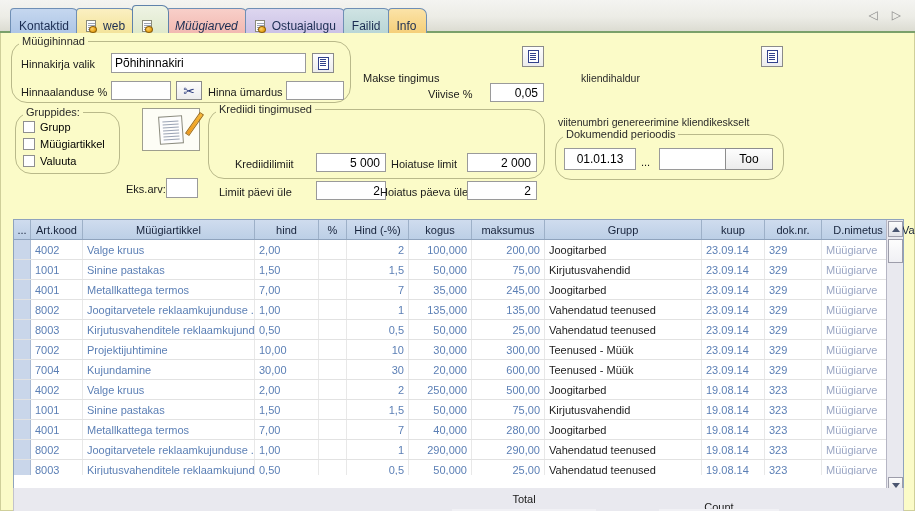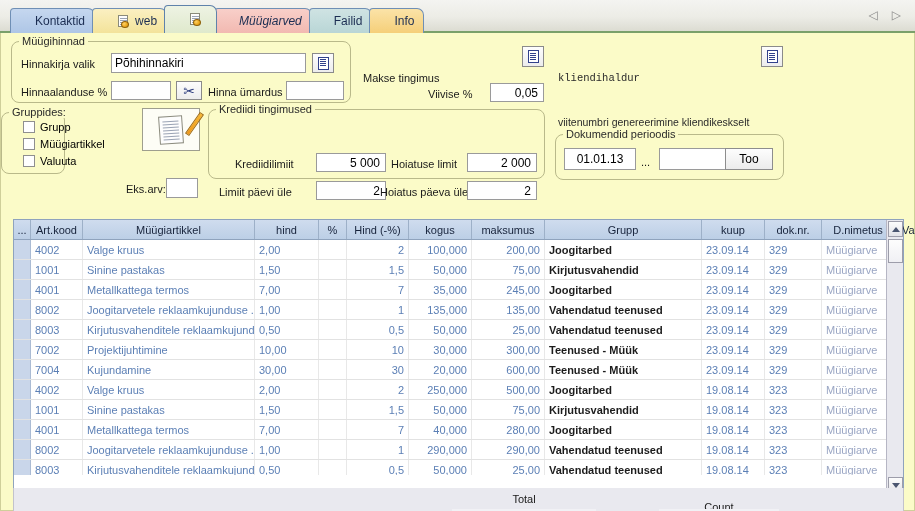--- a/index.html
+++ b/index.html
@@ -26,22 +26,22 @@
     border-bottom: 2px solid #7aa06a;
   }
   .tabs {
     position: absolute; left: 10px; top: 4px;
     display: flex; align-items: flex-end;
     height: 29px;
   }
   .tab {
     position: relative;
     height: 25px;
-    display: flex; align-items: center;
-    padding: 0 9px 0 24px;
+    display: flex; align-items: flex-end;
+    padding: 0 9px 0 8px;
     border: 1px solid #6f8fb5;
     border-bottom: none;
     border-radius: 4px 7px 0 0;
     margin-right: -3px;
     font-size: 12px;
     color: #1b2d52;
     white-space: nowrap;
     transform: skewX(0deg);
     z-index: 1;
   }
@@ -91,21 +91,21 @@
     width: 915px; height: 478px;
     background: #fbfbc8;
     border: 1px solid #cfcf9a;
     border-top: none;
   }
 
   
   .gbox {
     position: absolute;
     border: 1px solid #b9b98a;
-    border-radius: 8px;
+    border-radius: 16px;
   }
   .gbox > .glegend {
     position: absolute; top: -7px; left: 7px;
     background: #fbfbc8;
     padding: 0 3px;
     font-size: 11px;
     color: #2a2a2a;
     white-space: nowrap;
   }
 
@@ -265,21 +265,21 @@
     font-size: 11px;
     padding: 0 4px;
     border-right: 1px solid #e8e8e8;
     overflow: hidden;
     white-space: nowrap;
     flex: none;
   }
   .gc.r { justify-content: flex-end; }
   .gc.c { justify-content: center; }
   .gc.blue { color: #5b7fb5; }
-  .gc.dark { color: #1c1c1c; font-weight: bold; }
+  .gc.dark { color: #1c1c1c; }
   .gc.lilac { color: #9aa6c4; }
   .gc.sel { background: #c9d6ea; border-right: 1px solid #aabbd4; }
 
   
   .vsb {
     position: absolute; right: 0; top: 0; bottom: 0;
     width: 17px;
     background: #e9e9ef;
     border-left: 1px solid #b6b6c4;
   }
@@ -341,20 +341,27 @@
         </div>
         <div class="tab active" style="background: linear-gradient(rgb(238, 243, 228) 0%, rgb(223, 233, 204) 100%);">
           <span class="ticon">
             <span class="pg"></span>
             <span class="bug"></span>
           </span>
         </div>
         <div class="tab" style="background: linear-gradient(rgb(248, 207, 201) 0%, rgb(242, 185, 177) 100%); font-style: italic;">
           <span>Müügiarved</span>
         </div>
+        <div class="tab" style="background: linear-gradient(rgb(221, 214, 239) 0%, rgb(203, 194, 230) 100%);">
+          <span class="ticon">
+            <span class="pg"></span>
+            <span class="bug"></span>
+          </span>
+          <span>Ostuajalugu</span>
+        </div>
         <div class="tab" style="background: linear-gradient(rgb(207, 227, 227) 0%, rgb(185, 214, 214) 100%);">
           <span>Failid</span>
         </div>
         <div class="tab" style="background: linear-gradient(rgb(251, 227, 168) 0%, rgb(245, 207, 121) 100%);">
           <span>Info</span>
         </div>
       </div>
     <div class="tabs-nav">
       <span>◁</span>
       <span>▷</span>
@@ -379,21 +386,21 @@
     <div class="lbl" style="left:207px; top:53px;">Hinna ümardus</div>
     <div class="txt right" style="left:285px; top:48px; width:58px; height:19px;"></div>
 
     <div class="btnsm" style="left:521px; top:13px; width:22px; height:21px;">
       <span class="doc-glyph"></span>
     </div>
     <div class="lbl" style="left:362px; top:39px;">Makse tingimus</div>
     <div class="lbl" style="left:427px; top:55px;">Viivise %</div>
     <div class="txt right" style="left:489px; top:50px; width:54px; height:19px;">0,05</div>
 
-    <div class="gbox" style="left:0; top:79px; width:64px; height:62px;">
+    <div class="gbox" style="left:14px; top:79px; width:105px; height:62px;">
       <div class="glegend">Gruppides:</div>
     </div>
     <div class="cbrow" style="left:22px; top:88px;">
       <span class="cbox"></span>
       <span>Grupp</span>
     </div>
     <div class="cbrow" style="left:22px; top:105px;">
       <span class="cbox"></span>
       <span>Müügiartikkel</span>
     </div>
@@ -417,21 +424,21 @@
     <div class="lbl" style="left:390px; top:125px;">Hoiatuse limit</div>
     <div class="txt right" style="left:466px; top:120px; width:70px; height:19px;">2 000</div>
     <div class="lbl" style="left:218px; top:153px;">Limiit päevi üle</div>
     <div class="txt right" style="left:315px; top:148px; width:70px; height:19px;">2</div>
     <div class="lbl" style="left:379px; top:153px;">Hoiatus päeva üle</div>
     <div class="txt right" style="left:466px; top:148px; width:70px; height:19px;">2</div>
 
     <div class="btnsm" style="left:760px; top:13px; width:22px; height:21px;">
       <span class="doc-glyph"></span>
     </div>
-    <div class="subnote" style="left:557px; top:39px;font-family:Liberation Mono, monospace;">kliendihaldur</div>
+    <div class="subnote" style="left:580px; top:39px;">kliendihaldur</div>
     <div class="subnote" style="left:557px; top:83px;">viitenumbri genereerimine kliendikeskselt</div>
 
     <div class="gbox" style="left:554px; top:101px; width:229px; height:46px;">
       <div class="glegend">Dokumendid perioodis</div>
     </div>
     <div class="txt center" style="left:563px; top:115px; width:72px; height:22px;">01.01.13</div>
     <div class="lbl" style="left:640px; top:123px;">...</div>
     <div class="txt center" style="left:658px; top:115px; width:72px; height:22px;"></div>
     <div class="btnbig" style="left:724px; top:115px; width:48px; height:22px;">Too</div>
 

